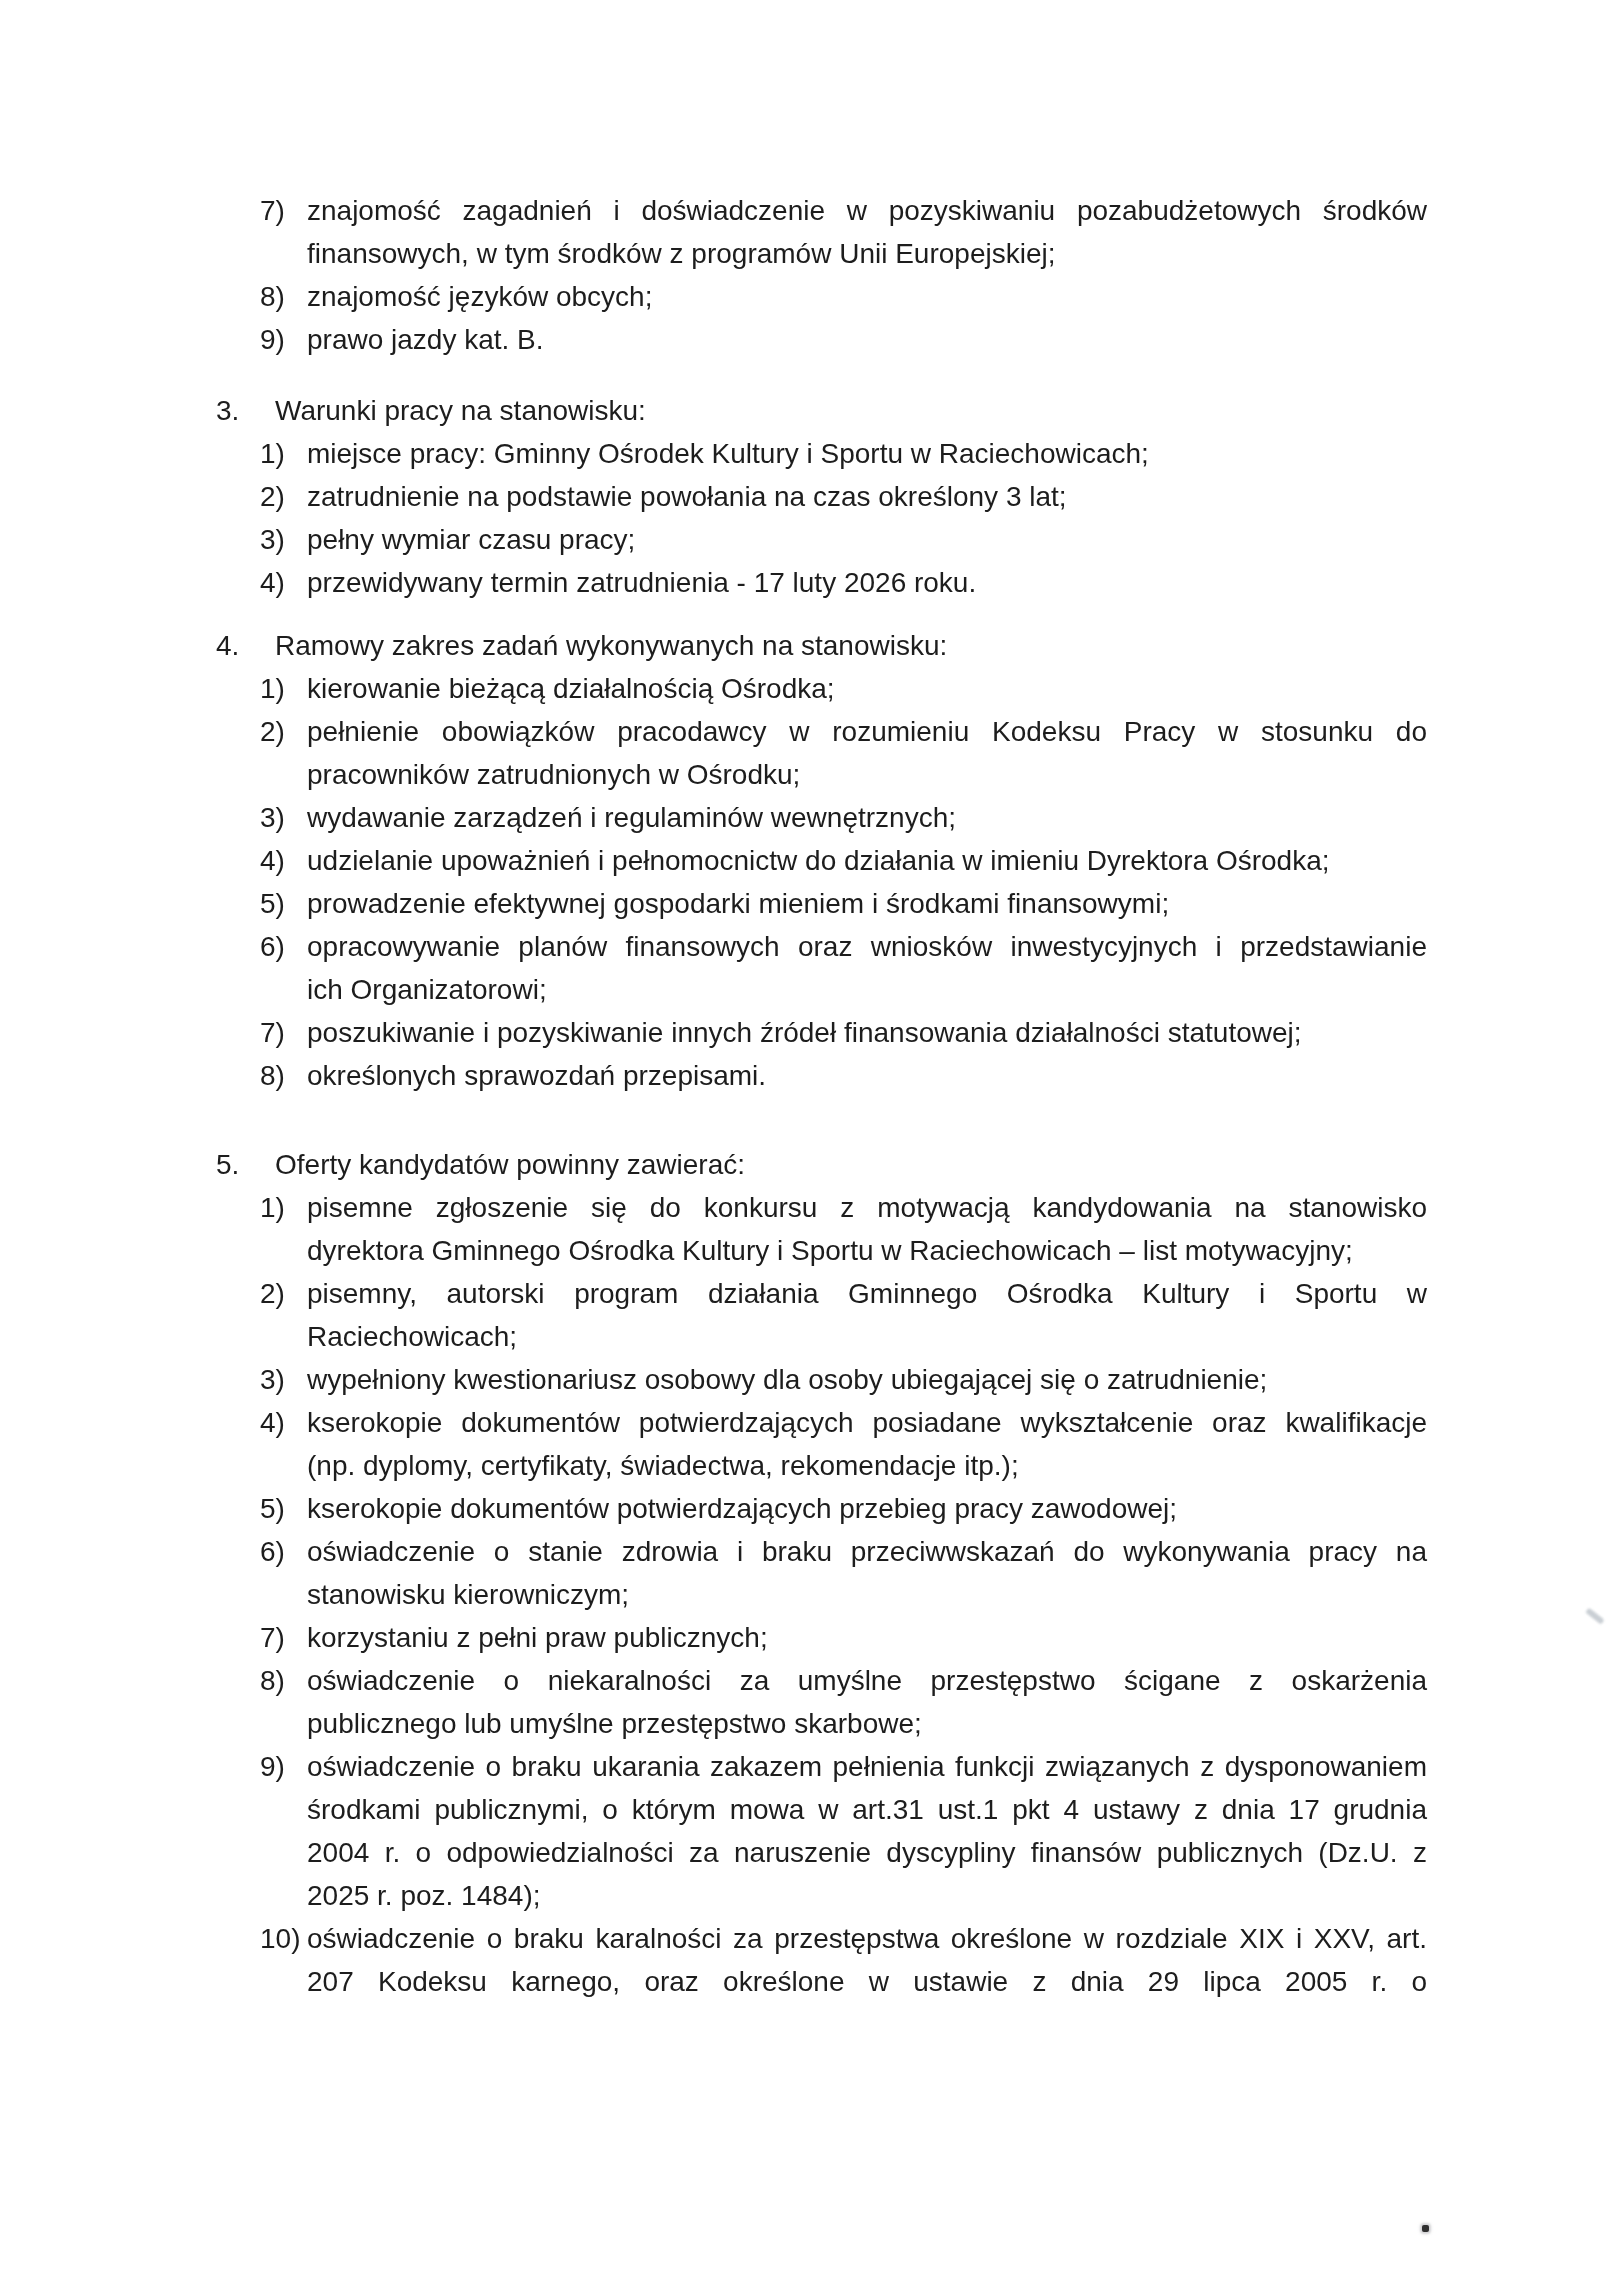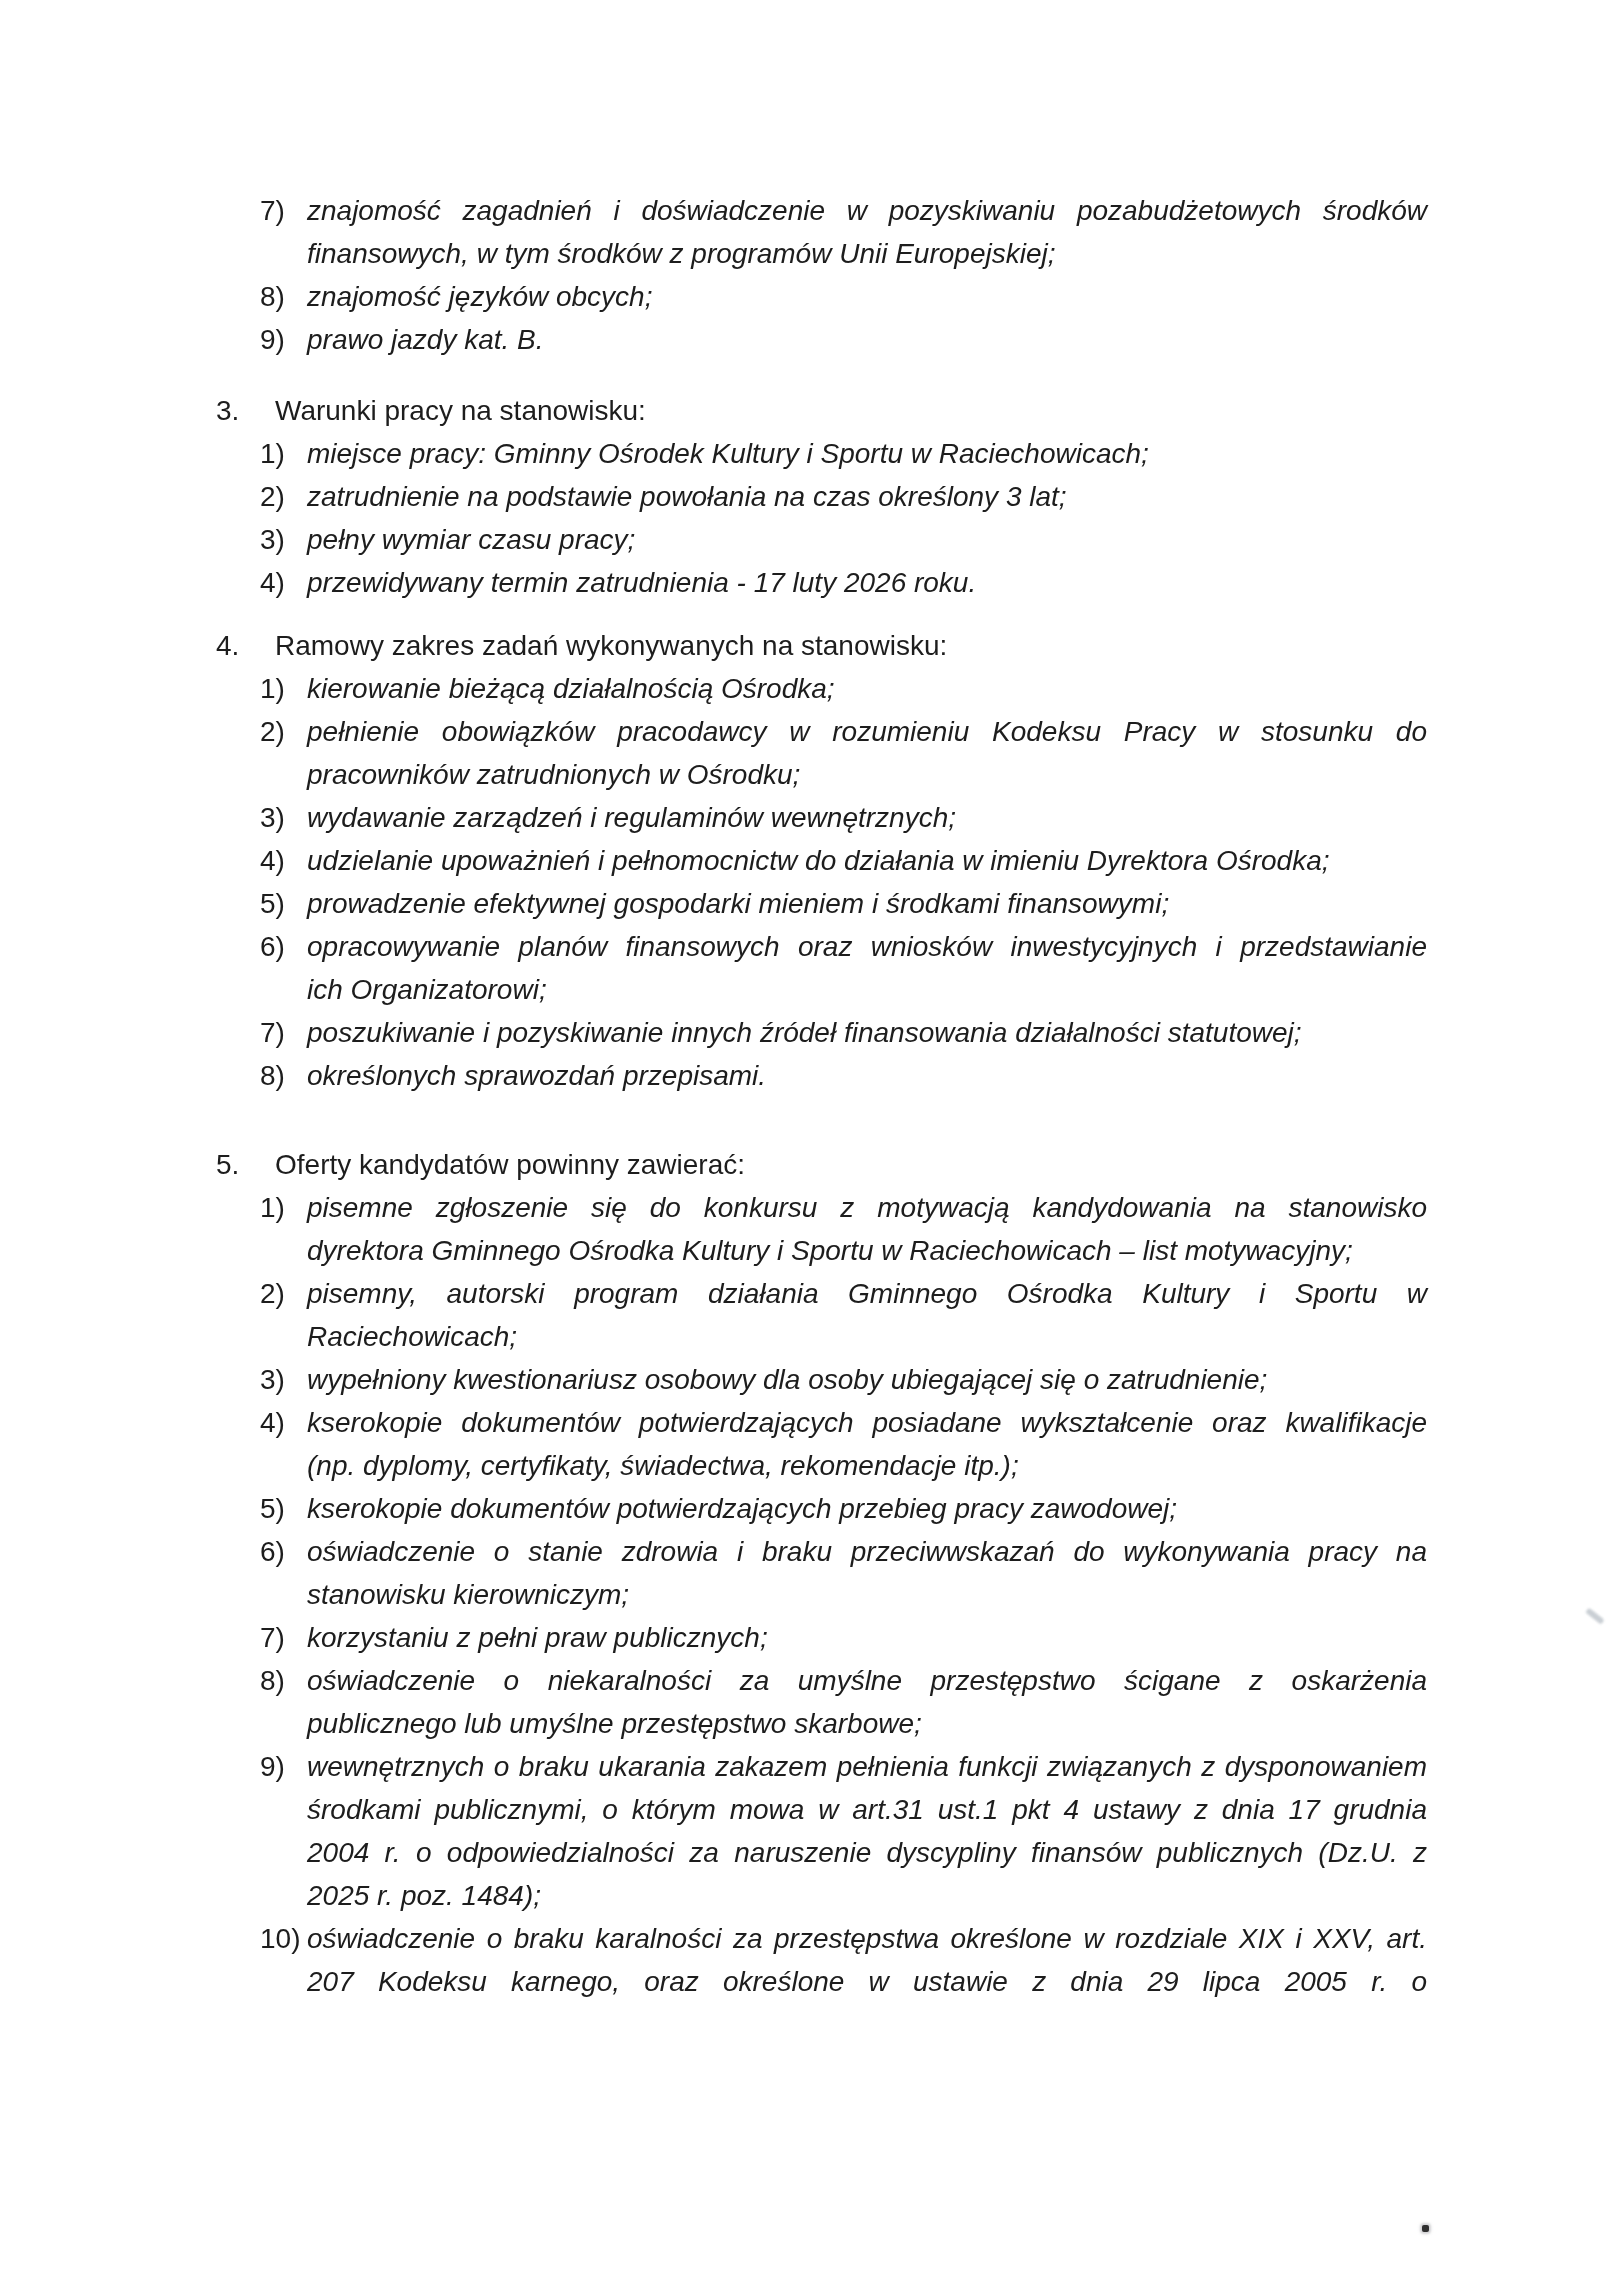--- a/index.html
+++ b/index.html
@@ -21,21 +21,21 @@
     font-size:28px;line-height:43px;
     white-space:nowrap;
   }
   .section-header .num{position:absolute;left:0;top:0;}
   .item{
     position:relative;
     padding-left:47px;
     font-size:28px;line-height:43px;
   }
   .item .num{position:absolute;left:0;top:0;white-space:nowrap;}
-  .line{line-height:43px;white-space:normal;font-style:italic;}
+  .line{line-height:43px;white-space:normal;}
   .line.just{text-align:justify;text-align-last:justify;}
   .line.left{text-align:left;}
   #block-intro{margin-top:189px;}
   #section-3 .section-header{margin-top:28px;}
   #section-4 .section-header{margin-top:19.6px;}
   #section-5 .section-header{margin-top:46px;}
   .smudge{
     position:absolute;left:1585px;top:1613px;
     width:19.6px;height:5.9px;
     background:#b9c0c7;opacity:.75;
@@ -175,21 +175,21 @@
             <span class="num">7)</span>
             <div class="line left">korzystaniu z pełni praw publicznych;</div>
           </div>
           <div class="item">
             <span class="num">8)</span>
             <div class="line just">oświadczenie o niekaralności za umyślne przestępstwo ścigane z oskarżenia</div>
             <div class="line left">publicznego lub umyślne przestępstwo skarbowe;</div>
           </div>
           <div class="item">
             <span class="num">9)</span>
-            <div class="line just">wewnętrznych o braku ukarania zakazem pełnienia funkcji związanych z dysponowaniem</div>
+            <div class="line just">oświadczenie o braku ukarania zakazem pełnienia funkcji związanych z dysponowaniem</div>
             <div class="line just">środkami publicznymi, o którym mowa w art.31 ust.1 pkt 4 ustawy z dnia 17 grudnia</div>
             <div class="line just">2004 r. o odpowiedzialności za naruszenie dyscypliny finansów publicznych (Dz.U. z</div>
             <div class="line left">2025 r. poz. 1484);</div>
           </div>
           <div class="item">
             <span class="num">10)</span>
             <div class="line just">oświadczenie o braku karalności za przestępstwa określone w rozdziale XIX i XXV, art.</div>
             <div class="line just">207 Kodeksu karnego, oraz określone w ustawie z dnia 29 lipca 2005 r. o</div>
           </div>
         </div>

